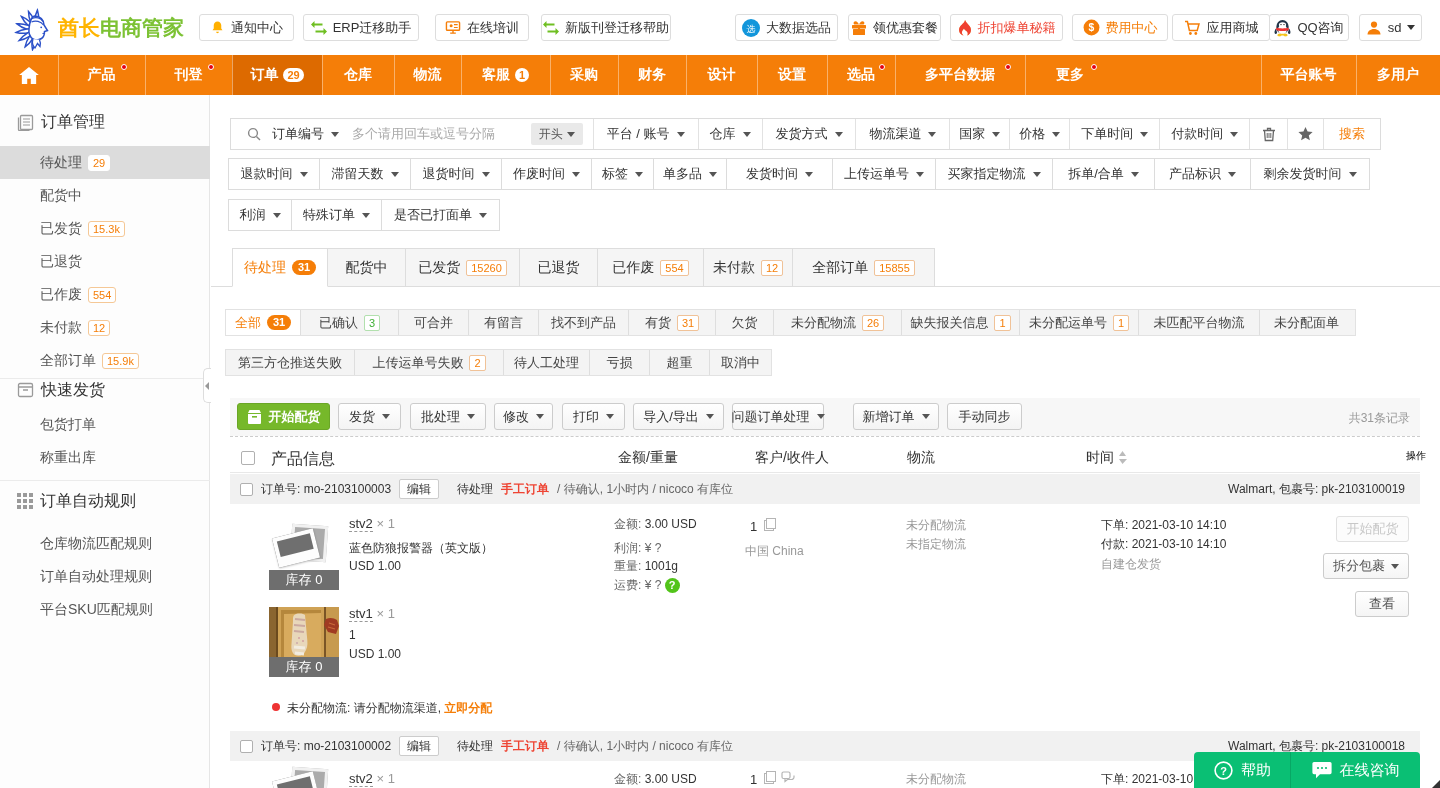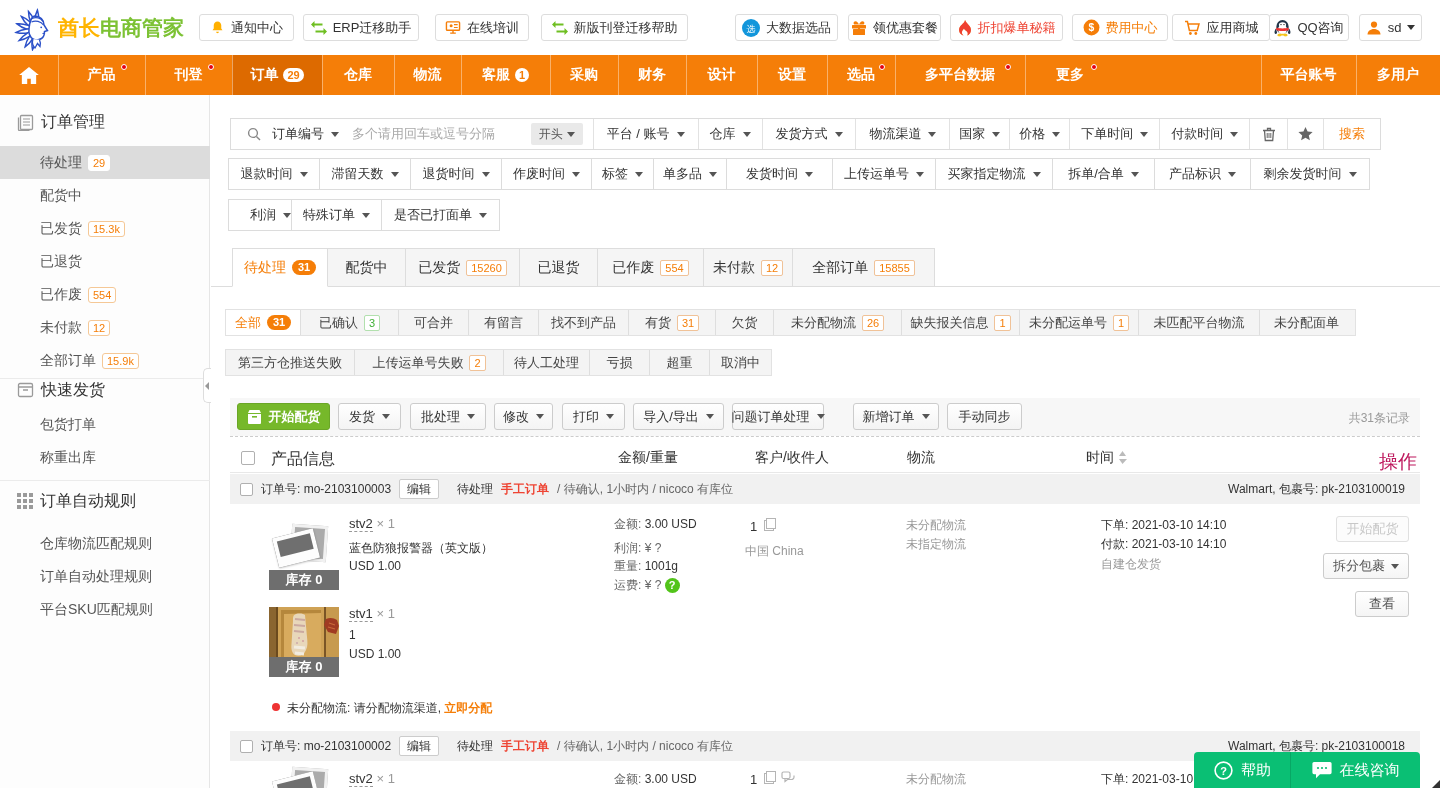--- a/index.html
+++ b/index.html
@@ -59,21 +59,21 @@
 .obar{position:absolute;left:230px;width:1190px;height:30px;background:#f1f1f1;font-size:12px;color:#333;}
 .obar .in{position:absolute;top:0;height:30px;display:flex;align-items:center;gap:8px;}
 .ebtn{border:1px solid #ccc;border-radius:2px;background:#fff;height:20px;display:inline-flex;align-items:center;padding:0 7px;font-size:12px;color:#333;}
 .red{color:#e43;font-weight:bold;}
 .gray{color:#999;}
 .dim{color:#666;}
 .t12{font-size:12px;}
 .t13{font-size:13px;}
 .rbtn{position:absolute;height:26px;border:1px solid #ccc;border-radius:3px;background:linear-gradient(#fff,#f5f5f5);font-size:13px;color:#555;display:flex;align-items:center;justify-content:center;gap:6px;}
 .rbtn.dis{color:#c8c8c8;border-color:#e0e0e0;background:#fcfcfc;}
-.thumb{position:absolute;width:70px;height:70px;overflow:hidden;font-weight:bold;}
+.thumb{position:absolute;width:70px;height:70px;overflow:hidden;}
 .kc{position:absolute;left:0;bottom:0;width:100%;height:20px;background:#6e6e6e;color:#fff;font-size:13px;display:flex;align-items:center;justify-content:center;}
 .copyic{display:inline-block;width:12px;height:13px;position:relative;}
 .copyic:before{content:"";position:absolute;left:0;bottom:0;width:8px;height:9px;border:1px solid #b5b5b5;background:#fff;}
 .copyic:after{content:"";position:absolute;right:0;top:0;width:8px;height:9px;border:1px solid #b5b5b5;background:#fff;}
 .qm{display:inline-flex;width:15px;height:15px;border-radius:50%;background:#52c41a;color:#fff;font-size:11px;font-weight:bold;align-items:center;justify-content:center;}
 
 .floatg{position:absolute;top:752px;height:36px;background:#0abf74;color:#fff;font-size:15px;display:flex;align-items:center;justify-content:center;gap:8px;}
 </style>
 </head>
 <body>
@@ -120,21 +120,21 @@
     <svg width="16" height="15" viewBox="0 0 16 16">
         <g fill="none" stroke="#f57e08" stroke-width="1.5">
           <rect x="1" y="2" width="14" height="9" rx="1"></rect>
           <path d="M5 14h6M8 11v3"></path>
         </g>
         <circle cx="6" cy="6" r="1.6" fill="#f57e08"></circle>
         <path d="M9 5h4M9 8h4" stroke="#f57e08" stroke-width="1.3"></path>
       </svg>
     在线培训
   </div>
-  <div class="hbtn" style="left:541px;width:147px;">
+  <div class="hbtn" style="left:541px;width:130px;">
     <svg width="16" height="14" viewBox="0 0 16 14">
         <path fill="#6fbf22" d="M3.5 2.5h8v2h-8V7L0 3.5 3.5 0zM12.5 11.5h-8v-2h8V7L16 10.5 12.5 14z"></path>
       </svg>
     新版刊登迁移帮助
   </div>
   <div class="hbtn" style="left:735px;width:103px;">
     <svg width="18" height="18" viewBox="0 0 18 18">
         <circle cx="9" cy="9" r="9" fill="#1296db"></circle>
         <text x="9" y="12.5" font-size="9" fill="#fff" text-anchor="middle" font-family="Liberation Sans">选</text>
       </svg>
@@ -323,21 +323,21 @@
   <div class="fbox" style="width:74px;">单多品 <span class="caret"></span></div>
   <div class="fbox" style="width:107px;">发货时间 <span class="caret"></span></div>
   <div class="fbox" style="width:104px;">上传运单号 <span class="caret"></span></div>
   <div class="fbox" style="width:118px;">买家指定物流 <span class="caret"></span></div>
   <div class="fbox" style="width:103px;">拆单/合单 <span class="caret"></span></div>
   <div class="fbox" style="width:97px;">产品标识 <span class="caret"></span></div>
   <div class="fbox" style="width:120px;">剩余发货时间 <span class="caret"></span></div>
 </div>
 
 <div class="abs" style="left:229px;top:199px;display:flex;">
-  <div class="fbox" style="width:64px;justify-content:flex-end;">利润 <span class="caret"></span></div>
+  <div class="fbox" style="width:64px;">利润 <span class="caret"></span></div>
   <div class="fbox" style="width:91px;">特殊订单 <span class="caret"></span></div>
   <div class="fbox" style="width:119px;">是否已打面单 <span class="caret"></span></div>
 </div>
 
 <div class="tabline" style="left:211px;top:286px;width:1229px;"></div>
 <div class="tabs" style="left:232px;top:248px;">
   <div class="tab on" style="width:96px;">待处理 <span class="obadge">31</span></div>
   <div class="tab" style="width:78px;">配货中</div>
   <div class="tab" style="width:114px;">已发货 <span class="cbadge">15260</span></div>
   <div class="tab" style="width:78px;">已退货</div>
@@ -397,21 +397,21 @@
 <div class="abs" style="left:271px;top:449px;font-size:16px;color:#333;">产品信息</div>
 <div class="abs" style="left:618px;top:449px;font-size:14px;color:#333;">金额/重量</div>
 <div class="abs" style="left:755px;top:449px;font-size:14px;color:#333;">客户/收件人</div>
 <div class="abs" style="left:907px;top:449px;font-size:14px;color:#333;">物流</div>
 <div class="abs" style="left:1086px;top:449px;font-size:14px;color:#333;">时间
   <svg width="9" height="13" viewBox="0 0 9 13" style="vertical-align:-2px;">
       <path d="M4.5 0L8 5H1z" fill="#bbb"></path>
       <path d="M4.5 13L1 8h8z" fill="#bbb"></path>
     </svg>
 </div>
-<div class="abs" style="left:1370px;top:449px;width:56px;text-align:center;font-size:19px;color:#be185d;">操作</div>
+<div class="abs" style="left:1370px;top:449px;width:56px;text-align:right;font-size:10px;color:#000000;">操作</div>
 
 <div class="obar" style="top:474px;">
   <div class="in" style="left:10px;">
     <span class="chk" style="width:13px;height:13px;"></span>
     <span>订单号: mo-2103100003</span>
     <span class="ebtn">编辑</span>
     <span style="margin-left:10px;">待处理</span>
     <span class="red">手工订单</span>
     <span class="dim">/ 待确认, 1小时内 / nicoco 有库位</span>
   </div>

